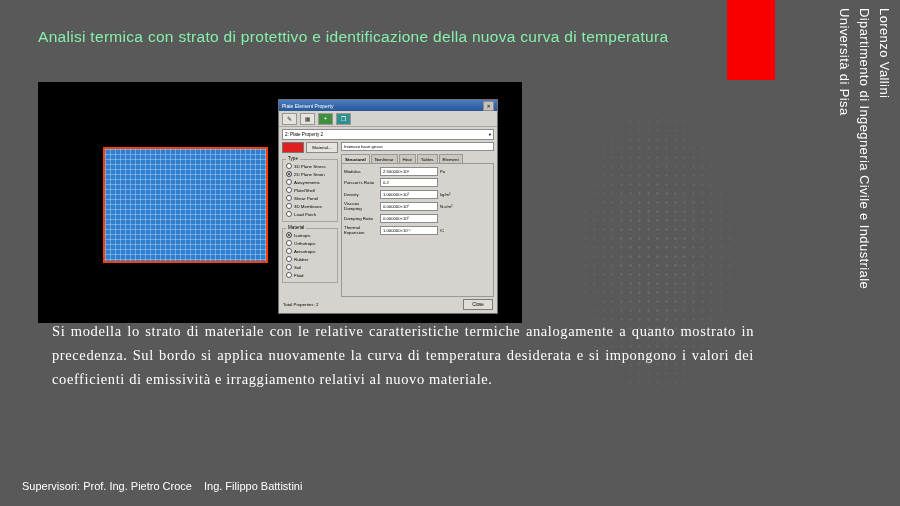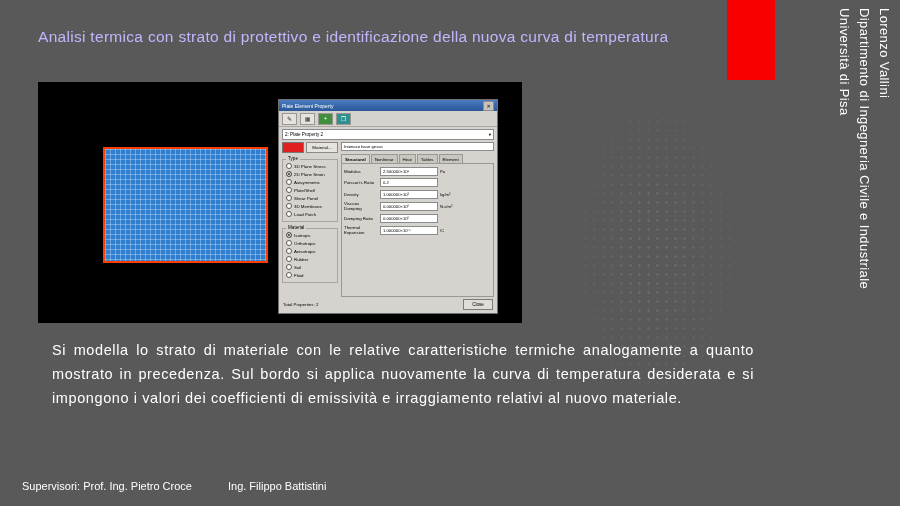--- a/index.html
+++ b/index.html
@@ -27,21 +27,21 @@
     background-size: 9px 9px;
     -webkit-mask-image: radial-gradient(ellipse 130px 250px at 60% 50%, #000 20%, transparent 72%);
     mask-image: radial-gradient(ellipse 130px 250px at 60% 50%, #000 20%, transparent 72%);
     pointer-events: none;
   }
   .slide-title {
     position: absolute;
     left: 38px;
     top: 26px;
     width: 700px;
-    color: #c4b5fd;
+    color: #86efac;
     font-size: 15.5px;
     line-height: 1.45;
     letter-spacing: 0.3px;
   }
   .red-block {
     position: absolute;
     right: 125px;
     top: 0;
     width: 48px;
     height: 80px;
@@ -286,39 +286,40 @@
     background: #e0ddd8;
     text-align: center;
     line-height: 9px;
     font-size: 4.6px;
   }
 
   
   .body-text {
     position: absolute;
     left: 52px;
-    top: 339px;
+    top: 320px;
     width: 702px;
     color: #ffffff;
     font-size: 14.5px;
     line-height: 1.65;
     text-align: justify;
     letter-spacing: 0.6px;
+    font-family: Liberation Serif, serif;
   }
 
   
   .footer {
     position: absolute;
     left: 22px;
     bottom: 12px;
     color: #ffffff;
     font-size: 11px;
     line-height: 1.5;
   }
-  .footer-row { display: flex; gap: 36px; justify-content: space-between; }
+  .footer-row { display: flex; gap: 12px; justify-content: space-between; }
   .footer-row .indent { padding-left: 60px; }
 </style>
 </head>
 <body>
 
 <div class="dot-pattern"></div>
 
 <div class="slide-title">Analisi termica con strato di protettivo e identificazione della nuova curva di temperatura</div>
 
 <div class="red-block"></div>

